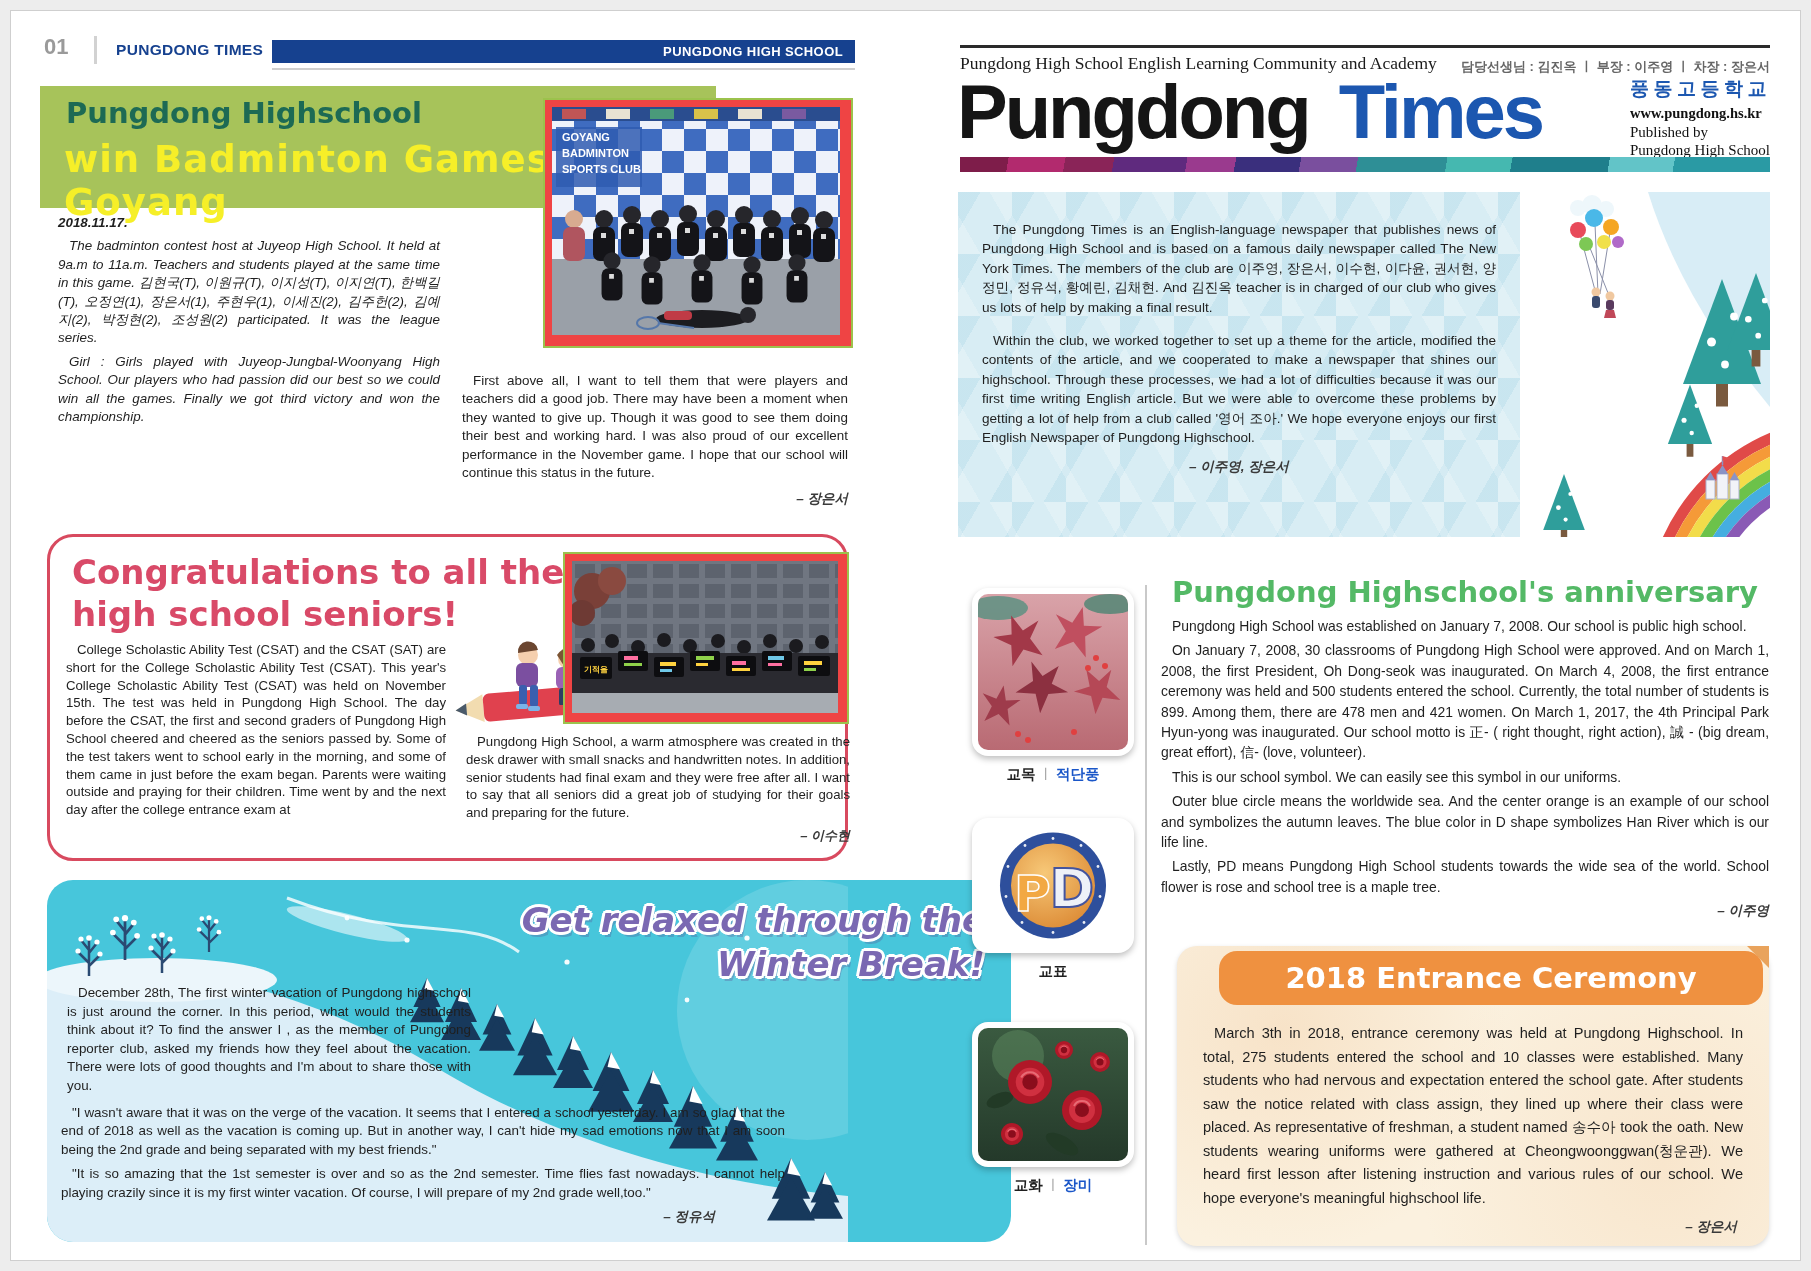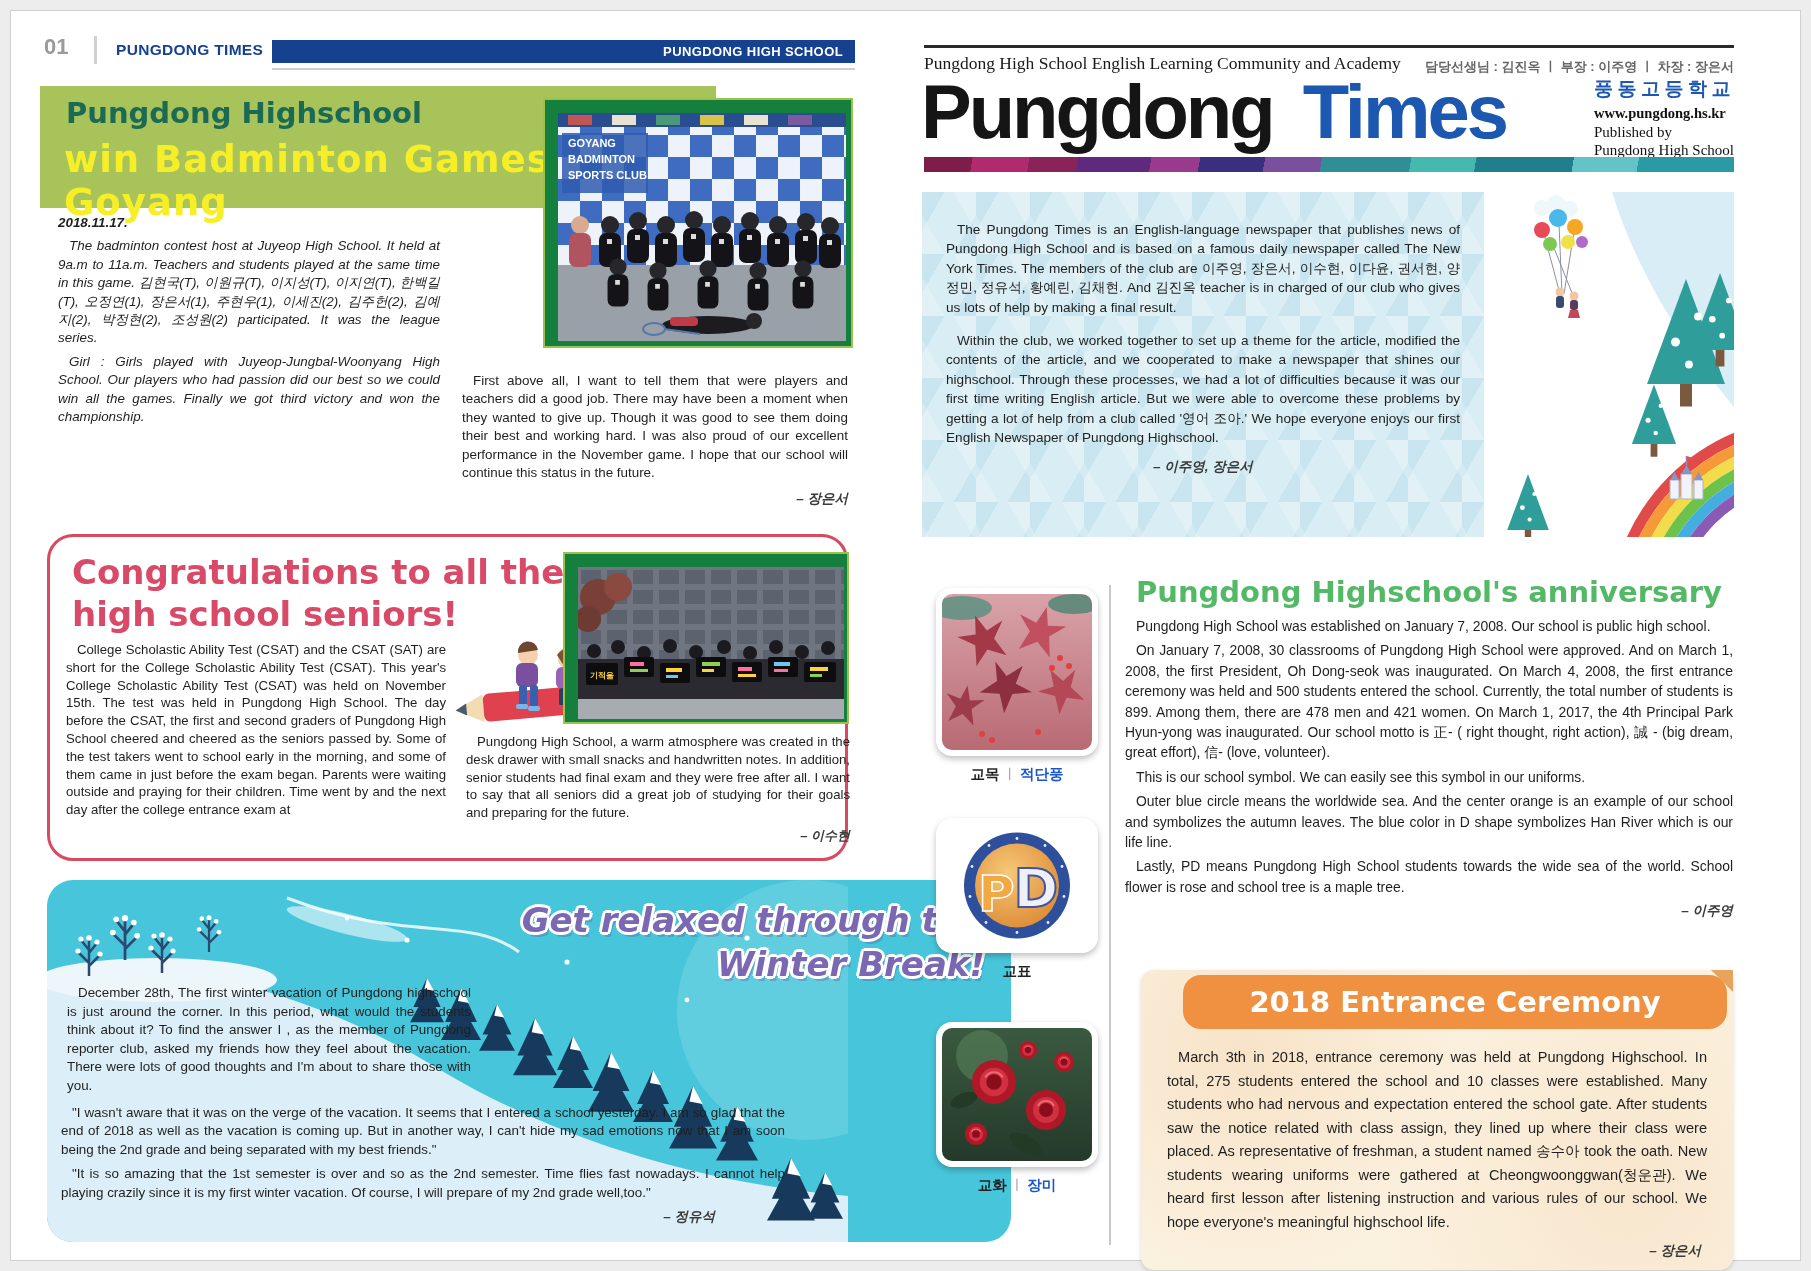--- a/index.html
+++ b/index.html
@@ -11,36 +11,36 @@
   .body-text p{margin:0 0 5px 0;text-indent:11px;}
   .sig{font-style:italic;font-weight:700;font-size:13.5px;color:#3a3a3a;}
   .kicker{font-family:"DejaVu Sans",sans-serif;font-weight:700;font-size:29px;color:#1d6a54;}
   .ban-title{font-family:"DejaVu Sans",sans-serif;font-weight:800;font-size:37px;color:#f6ef28;letter-spacing:1px;}
   .csat-title{font-family:"DejaVu Sans",sans-serif;font-weight:800;font-size:34px;line-height:42px;color:#d94a68;}
   .winter-title{font-family:"DejaVu Sans",sans-serif;font-style:italic;font-weight:800;font-size:34px;line-height:44px;color:#7a68b2;text-align:right;
     text-shadow:-2px -2px 0 #fff,2px -2px 0 #fff,-2px 2px 0 #fff,2px 2px 0 #fff,0 -3px 0 #fff,0 3px 0 #fff,-3px 0 0 #fff,3px 0 0 #fff,3px 5px 0 rgba(90,70,140,.28);}
   .anniv-title{font-family:"DejaVu Sans",sans-serif;font-weight:800;font-size:29px;color:#54b966;}
   .entr-title{font-family:"DejaVu Sans",sans-serif;font-weight:800;font-size:29px;color:#ffffff;}
   .serif{font-family:"Liberation Serif",serif;}
-  .photo-frame{background:#15803d;border:2px solid #9cc24c;padding:13px;box-sizing:border-box;}
+  .photo-frame{background:#ef4444;border:2px solid #9cc24c;padding:7px;box-sizing:border-box;}
   .card{background:#fff;border-radius:16px;box-shadow:0 3px 6px rgba(0,0,0,.25);padding:6px;box-sizing:border-box;}
   .card svg{border-radius:10px;display:block;}
   .sym-label{font-size:14.5px;font-weight:700;text-align:center;color:#1f1f1f;}
   .sym-label .sep{color:#9a9a9a;font-weight:400;padding:0 3px;}
   .sym-label .name{color:#1a56c8;}
   .mast{font-weight:900;font-size:76px;letter-spacing:-3px;font-family:"Liberation Sans",sans-serif;}
   .mosaic{background:linear-gradient(100deg,#7e1d4a 0 6%,#b22a6e 6% 13%,#8a2458 13% 19%,#5f2a7e 19% 28%,#9a3a8e 28% 34%,#3a2f7d 34% 42%,#7a4f9e 42% 49%,#2e8f96 49% 60%,#45b8b0 60% 68%,#1f7f8c 68% 80%,#62c4c8 80% 88%,#2a9aa4 88% 100%);
     background-color:#7e1d4a;}
   .intro-box{background-color:#d8edf4;
     background-image:linear-gradient(60deg,rgba(255,255,255,.22) 25%,transparent 25% 75%,rgba(255,255,255,.22) 75%),
                      linear-gradient(-60deg,rgba(160,210,228,.28) 25%,transparent 25% 75%,rgba(160,210,228,.28) 75%);
     background-size:54px 62px;}
   .entr-box{background:radial-gradient(circle at 18% 28%,rgba(238,190,140,.28),transparent 42%),
              radial-gradient(circle at 82% 72%,rgba(238,190,140,.22),transparent 46%),#fbf1df;
-            border-radius:13px;box-shadow:0 2px 5px rgba(0,0,0,.15);margin-top:24px;}
+            border-radius:20px;box-shadow:0 2px 5px rgba(0,0,0,.15);}
 </style>
 </head>
 <body>
 
 <div class="canvas">
 
   <div class="abs" style="left:0;top:0;width:905px;height:1271px;">
 
     <div class="abs" style="left:44px;top:34px;font-size:22px;font-weight:700;color:#9a9a9a;">01</div>
     <div class="abs" style="left:94px;top:36px;width:3px;height:28px;background:#d2d2d2;"></div>
@@ -259,21 +259,21 @@
       </div>
       <div class="abs body-text" style="left:14px;top:104px;width:724px;font-size:13.4px;line-height:18.6px;">
         <p style="width:404px;margin-left:6px;">December 28th, The first winter vacation of Pungdong highschool is just around the corner. In this period, what would the students think about it? To find the answer I , as the member of Pungdong reporter club, asked my friends how they feel about the vacation. There were lots of good thoughts and I'm about to share those with you.</p>
         <p style="margin-top:8px;">"I wasn't aware that it was on the verge of the vacation. It seems that I entered a school yesterday. I am so glad that the end of 2018 as well as the vacation is coming up. But in another way, I can't hide my sad emotions now that I am soon being the 2nd grade and being separated with my best friends."</p>
         <p style="margin-top:6px;">"It is so amazing that the 1st semester is over and so as the 2nd semester. Time flies fast nowadays. I cannot help playing crazily since it is my first winter vacation. Of course, I will prepare of my 2nd grade well,too."</p>
         <div class="sig" style="text-align:right;margin:4px 70px 0 0;">– 정유석</div>
       </div>
     </div>
   </div>
 
-  <div class="abs" style="left:866px;top:0;width:906px;height:1271px;">
+  <div class="abs" style="left:902px;top:0;width:906px;height:1271px;">
 
     <div class="abs" style="left:58px;top:45px;width:810px;height:3px;background:#2a2a2a;"></div>
     <div class="abs serif" style="left:58px;top:53px;font-size:17.5px;color:#1a1a1a;">Pungdong High School English Learning Community and Academy</div>
     <div class="abs" style="left:340px;top:58px;width:528px;text-align:right;font-size:13px;font-weight:700;color:#666;">담당선생님 : 김진옥 ㅣ 부장 : 이주영 ㅣ 차장 : 장은서</div>
     <div class="abs mast" style="left:55px;top:68px;">
       <span style="color:#151515;">Pungdong</span>
       <span style="color:#1c57b0;margin-left:12px;">Times</span>
     </div>
     <div class="abs" style="left:728px;top:76px;width:145px;">
       <div style="font-size:19px;font-weight:800;color:#1c57b0;letter-spacing:4.5px;white-space:nowrap;">풍동고등학교</div>

